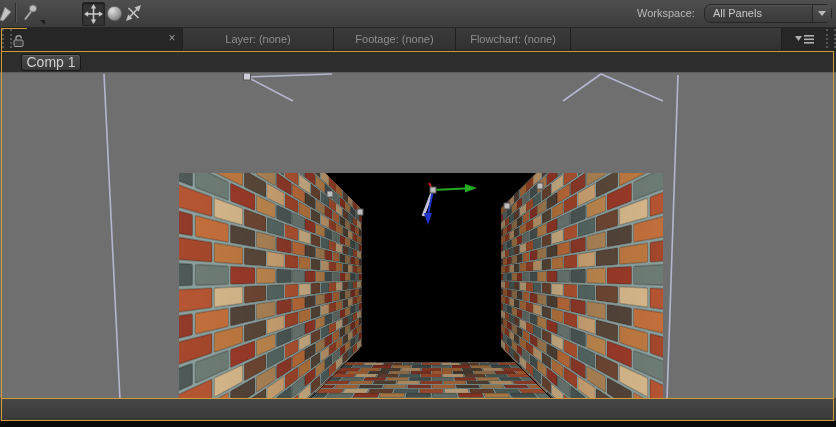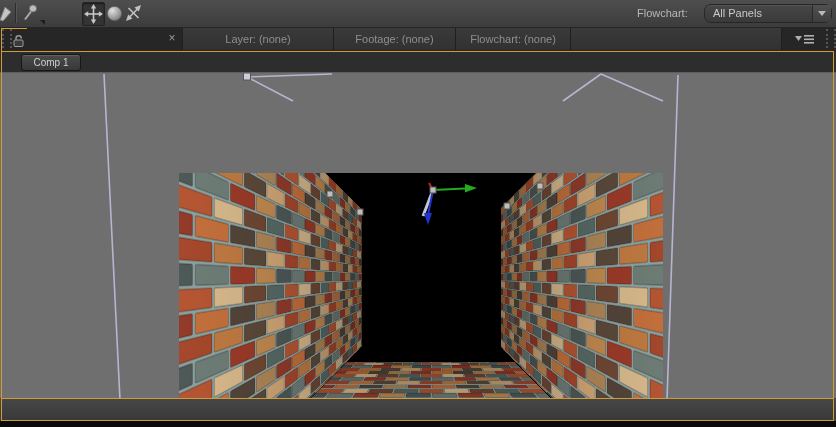--- a/index.html
+++ b/index.html
@@ -34,21 +34,21 @@
        background:linear-gradient(#4f4f4f,#3e3e3e);border:1px solid #cf9c35;border-bottom:none;
        color:#d8d8d8;padding-left:9px;box-sizing:border-box;}
   #tab-active .tab-dd{position:absolute;right:2px;top:3px;width:17px;height:15px;border-left:1px solid #2e2e2e;}
   #tab-active .tab-dd:before{content:"";position:absolute;left:5px;top:5px;border:4px solid transparent;border-top:5px solid #b8b8b8;}
   #tab-close{left:166px;top:5px;width:12px;height:14px;color:#9a9a9a;font-size:12px;line-height:13px;text-align:center;}
 
   
   #comp-strip{left:0;top:51px;width:836px;height:21px;background:#2d2d2d;}
   #comp-nav-btn{left:21px;top:3px;width:58px;height:15px;border:1px solid #171717;border-radius:3px;
        background:linear-gradient(#4b4b4b,#383838);box-shadow:inset 0 1px 0 #606060;
-       color:#cfcfcf;font-size:10px;text-align:center;line-height:15px;}
+       color:#cfcfcf;font-size:14px;text-align:center;line-height:15px;}
 
   
   #viewport{left:0;top:72px;width:836px;height:326px;background:#6f6f6f;border-top:1px solid #5e5e5e;box-sizing:border-box;}
   #comp-canvas{left:179px;top:100px;width:484px;height:273px;background:#000;overflow:hidden;
        perspective:300px;perspective-origin:252px 105px;}
   #tunnel{position:absolute;left:-8px;top:-155px;width:520px;height:520px;transform-style:preserve-3d;}
   .plane{position:absolute;overflow:hidden;}
   #wall-back{left:0;top:0;width:520px;height:520px;background:#000;transform:translateZ(-845px);}
   #wall-ceiling{left:0;top:0;width:520px;height:847px;transform-origin:50% 0;transform:rotateX(-90deg);}
   #wall-floor{left:0;top:520px;width:520px;height:847px;transform-origin:50% 0;transform:rotateX(-90deg);}
@@ -138,21 +138,21 @@
     <svg class="abs" style="left:125px;top:4px" width="17" height="18">
       <g stroke="#c2c2c2" stroke-width="1.6">
           <line x1="3.5" y1="14" x2="13.5" y2="4"></line>
           <line x1="3.5" y1="4" x2="13.5" y2="14"></line>
         </g>
       <g fill="#c2c2c2">
           <polygon points="16,1 9.5,3.4 13.8,7.4"></polygon>
           <polygon points="1,17 7.5,14.6 3.2,10.6"></polygon>
         </g>
     </svg>
-    <span id="workspace-label" class="abs" style="left:637px">Flowchart:</span>
+    <span id="workspace-label" class="abs" style="left:637px">Workspace:</span>
     <div id="workspace-field" class="abs field">
       <span class="lbl">All Panels</span>
       <span class="dd-arrow"></span>
     </div>
   </div>
 
   <div id="tab-bar" class="abs">
     <div class="abs grip" style="left:2px"></div>
     <svg class="abs" style="left:11px;top:6px" width="15" height="15">
       <rect x="3" y="7" width="9" height="6.5" rx="1" fill="#3b3b3b" stroke="#9a9a9a"></rect>

